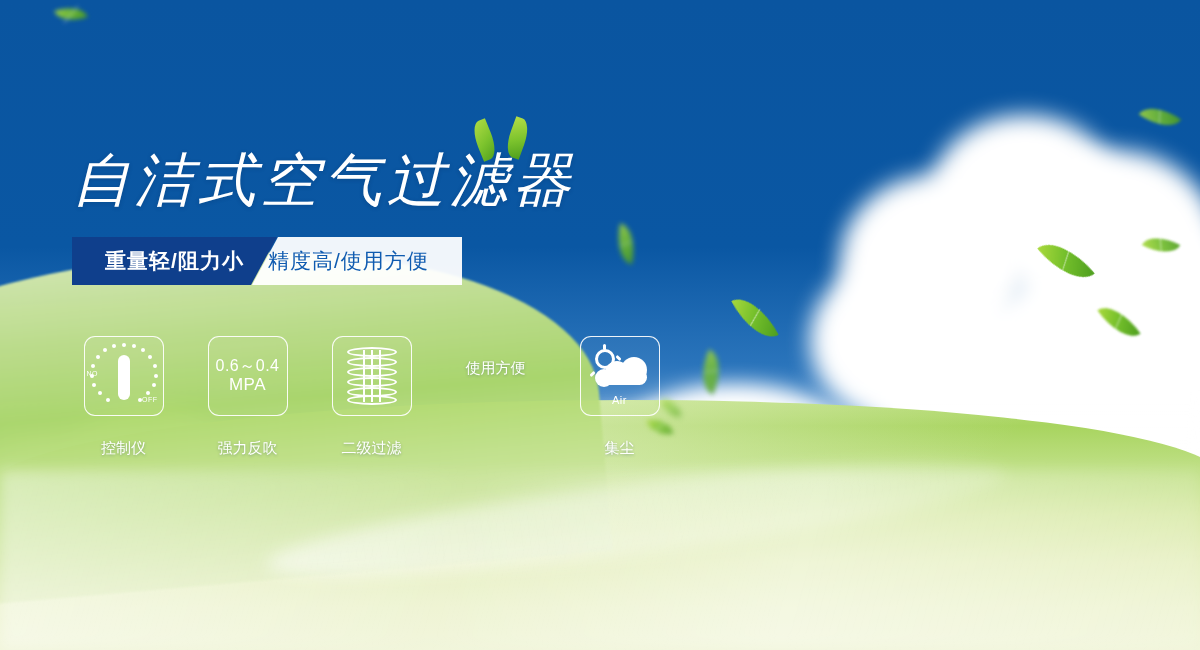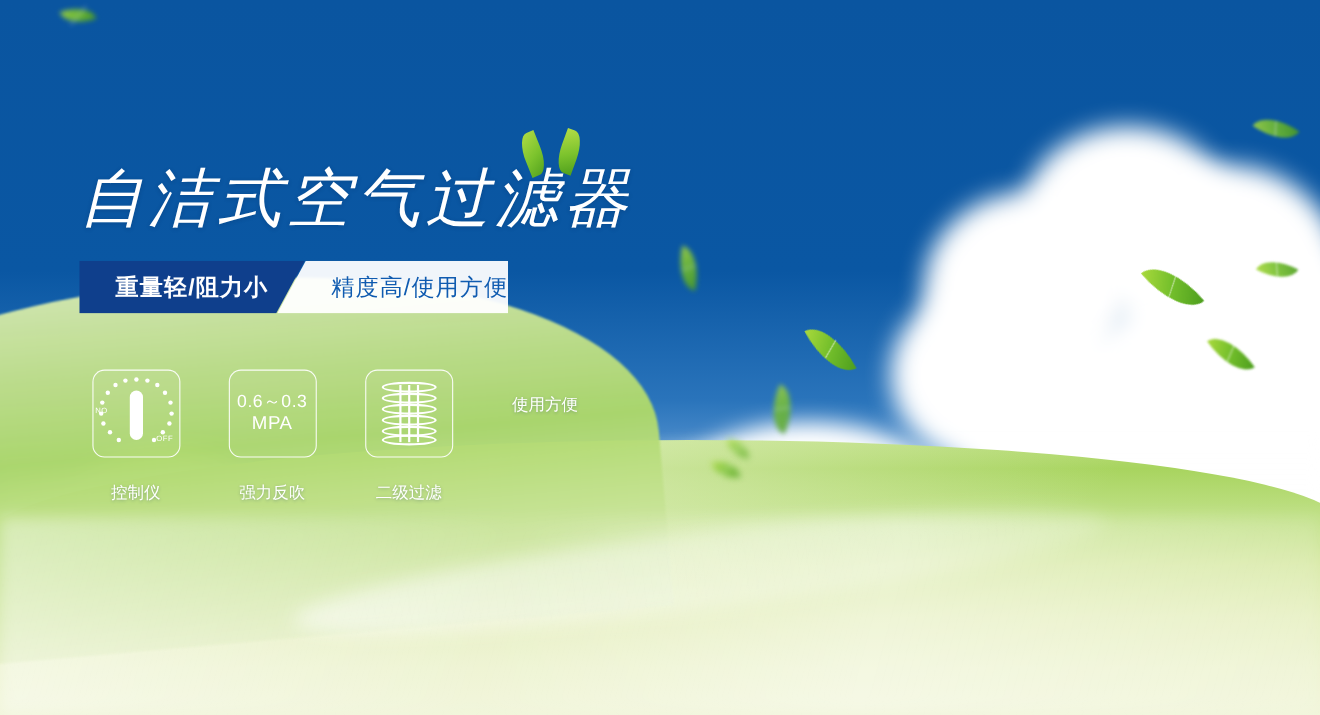--- a/index.html
+++ b/index.html
@@ -78,21 +78,21 @@
     position:absolute; left:0; top:0; height:48px; width:205px;
     background:#0f3f8c;
     clip-path:polygon(0 0, 100% 0, calc(100% - 26px) 100%, 0 100%);
     display:flex; align-items:center; justify-content:center;
   }
   .subbar .left span{ font-size:21px; font-weight:bold; color:#fff; letter-spacing:1px; }
   .subbar .right{
     position:absolute; left:180px; top:0; height:48px; width:210px;
     background:rgba(255,255,255,.94);
     clip-path:polygon(26px 0, 100% 0, 100% 100%, 0 100%);
-    display:flex; align-items:center; justify-content:flex-end;
+    display:flex; align-items:center; justify-content:flex-start;
   }
   .subbar .right span{ font-size:21px; color:#0f5bb0; letter-spacing:1px; padding-left:16px; }
 
   
   .features{ position:absolute; left:76px; top:336px; display:flex; gap:29px; }
   .feature{ width:95px; display:flex; flex-direction:column; align-items:center; }
   .fbox{
     width:80px; height:80px; border:1.6px solid rgba(255,255,255,.92);
     border-radius:11px; position:relative; overflow:hidden;
     display:flex; flex-direction:column; align-items:center; justify-content:center;
@@ -220,21 +220,21 @@
             <span class="needle"></span>
             <span class="no">NO</span>
             <span class="off">OFF</span>
           </div>
         </div>
         <div class="flabel">控制仪</div>
       </div>
 
       <div class="feature">
         <div class="fbox">
-          <div class="txt t1">0.6～0.3</div>
+          <div class="txt t1">0.6～0.4</div>
           <div class="txt t2">MPA</div>
         </div>
         <div class="flabel">强力反吹</div>
       </div>
 
       <div class="feature">
         <div class="fbox">
           <div class="coil">
             <span class="ring" style="top:0px;"></span>
             <span class="ring" style="top:10px;"></span>
@@ -247,16 +247,32 @@
             <span class="bar" style="left:32px;"></span>
           </div>
         </div>
         <div class="flabel">二级过滤</div>
       </div>
 
       <div class="feature">
         <div class="flabel">使用方便</div>
       </div>
 
+      <div class="feature">
+        <div class="fbox">
+          <div class="aircloud">
+            <span class="sun"></span>
+            <span class="ray" style="left:2px;  top:24px; transform:rotate(45deg);"></span>
+            <span class="ray" style="left:14px; top:-3px;"></span>
+            <span class="ray" style="left:28px; top:8px; transform:rotate(-45deg);"></span>
+            <span class="puff" style="left:16px; top:14px; width:24px; height:24px;"></span>
+            <span class="puff" style="left:32px; top:10px; width:26px; height:26px;"></span>
+            <span class="puff" style="left:6px;  top:22px; width:18px; height:18px;"></span>
+            <span class="base"></span>
+          </div>
+          <div class="airtxt">Air</div>
+        </div>
+        <div class="flabel">集尘</div>
+      </div>
 
     </div>
   </div>
 </div>
 
 </body></html>

